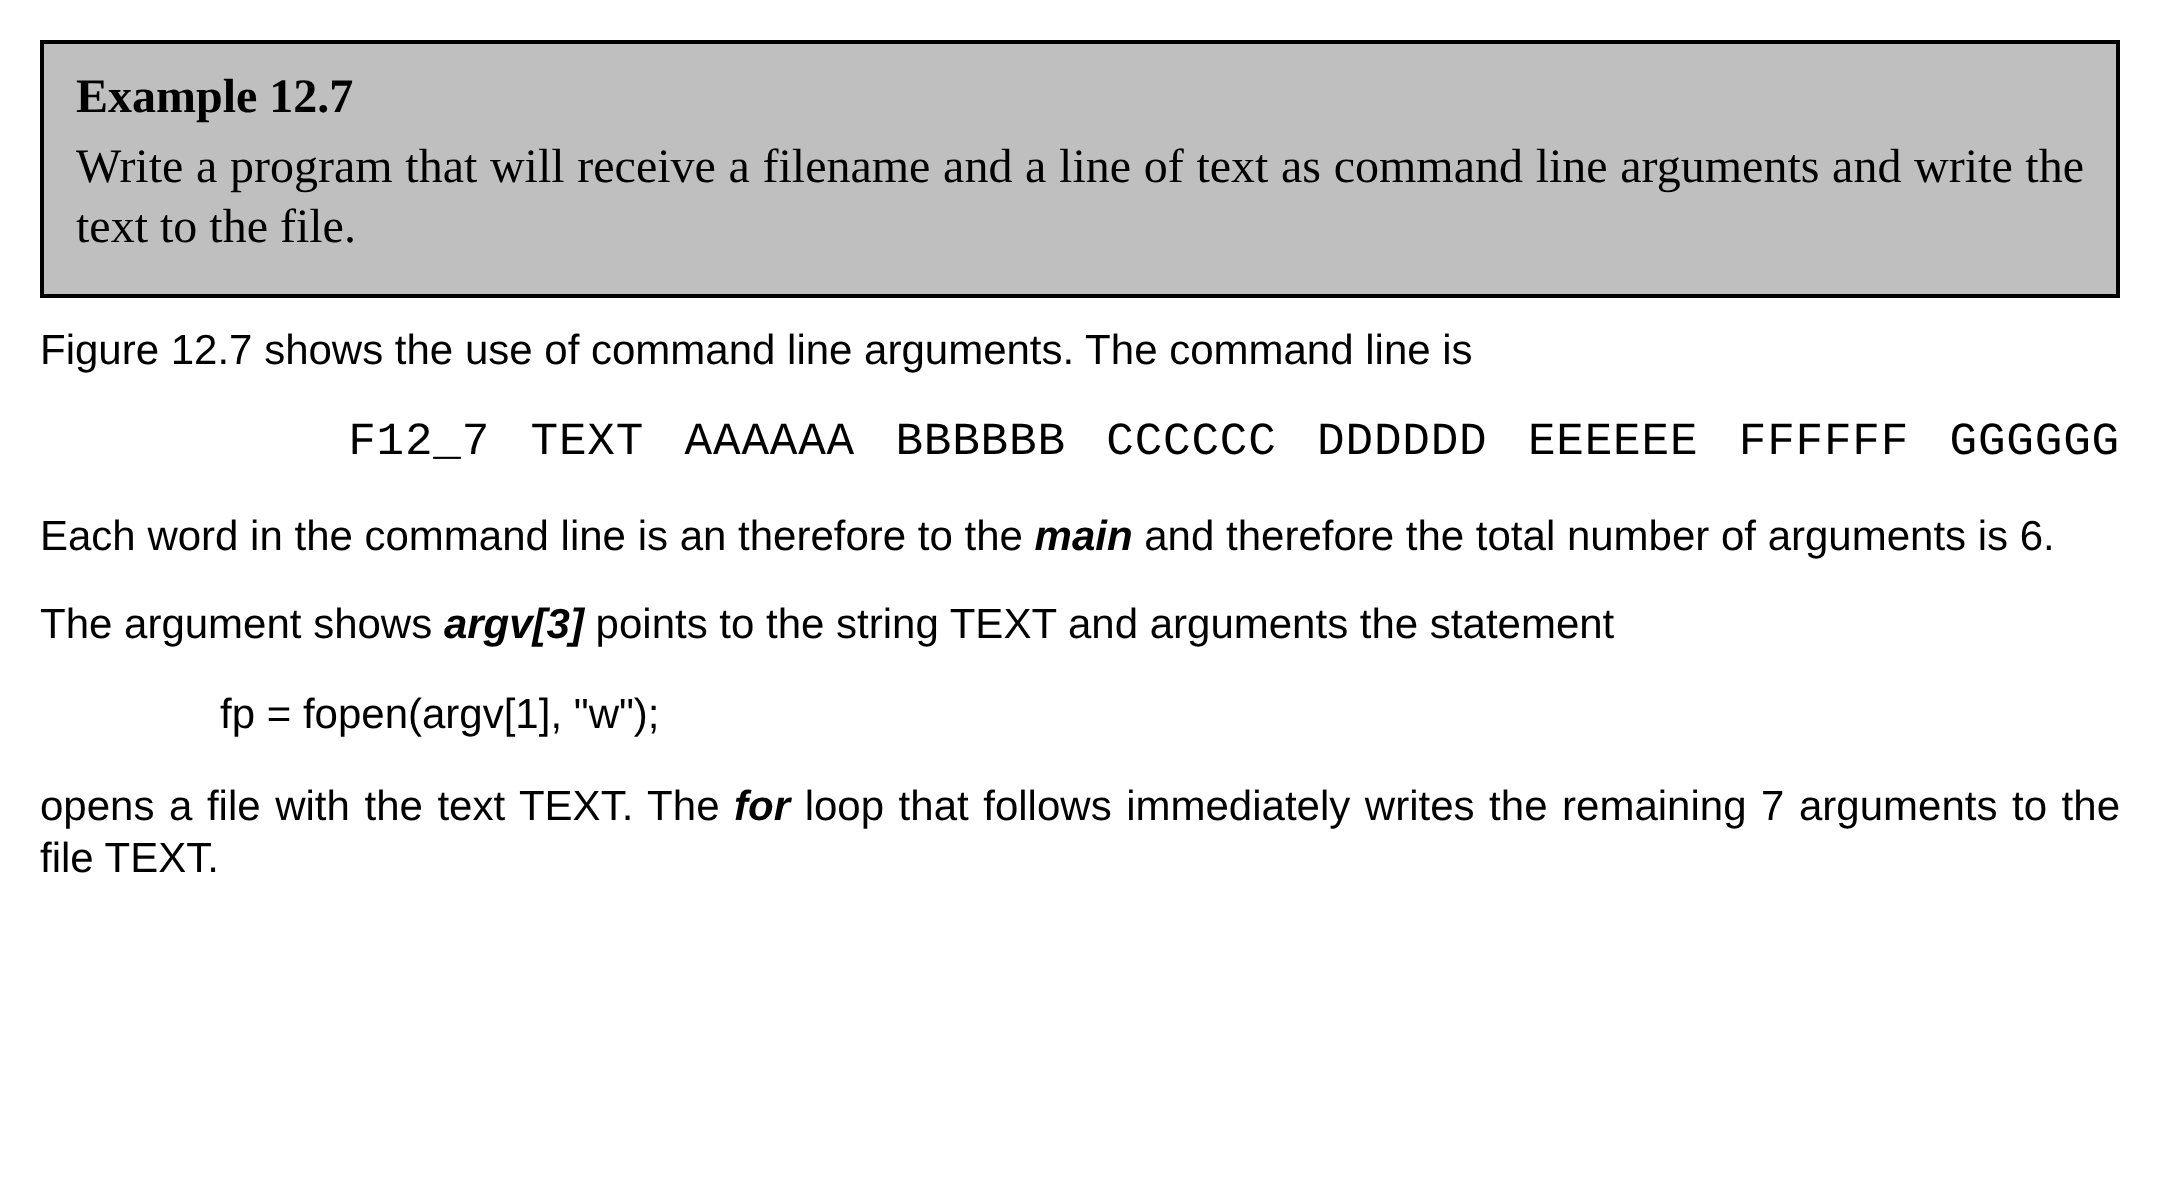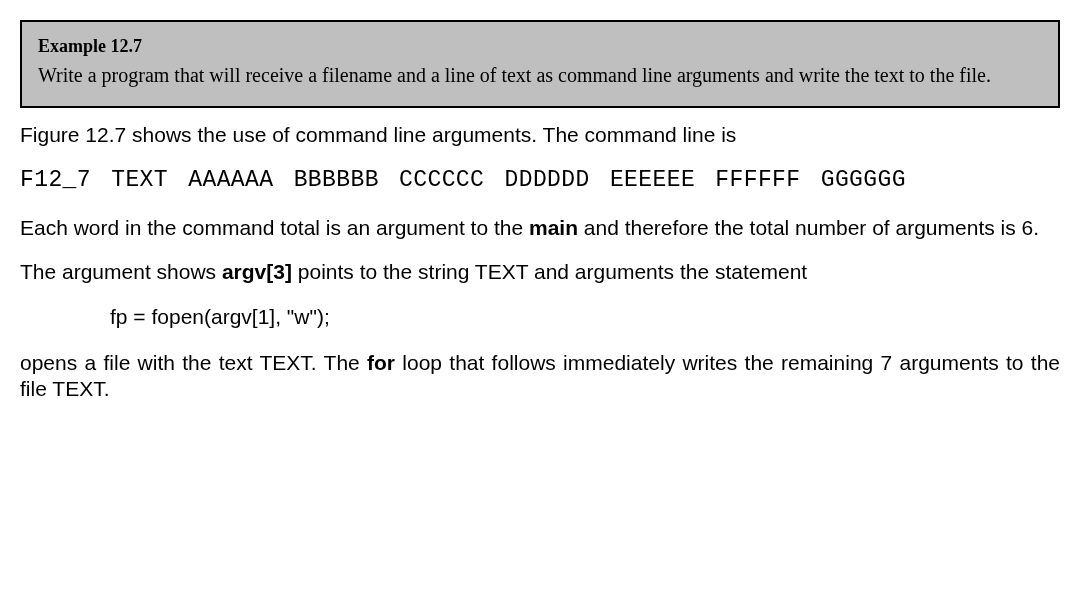--- a/index.html
+++ b/index.html
@@ -14,25 +14,25 @@
       width: 1080px;
     }
     .example-box {
       border: 2px solid #000000;
       background: #bfbfbf;
       padding: 14px 16px 18px 16px;
       margin-bottom: 14px;
     }
     .example-title {
       font-weight: bold;
-      font-size: 18px;
+      font-size: 24px;
       margin-bottom: 6px;
     }
     .example-prompt {
-      font-size: 20px;
+      font-size: 24px;
       line-height: 1.25;
       text-align: justify;
       text-justify: inter-word;
       text-align-last: left;
     }
     .body-text {
       font-family: Arial, Helvetica, sans-serif;
       font-size: 21px;
       line-height: 1.25;
     }
@@ -43,46 +43,48 @@
       text-align: justify;
       text-justify: inter-word;
       text-align-last: left;
     }
     .command-line {
       font-family: "Courier New", Courier, monospace;
       font-size: 23px;
       letter-spacing: 0.4px;
       word-spacing: 6px;
       margin-bottom: 20px;
+      text-align: right;
     }
     .code-indent {
       font-family: Arial, Helvetica, sans-serif;
       font-size: 21px;
       margin-left: 90px;
       margin-bottom: 20px;
     }
     .bold {
       font-weight: bold;
+      font-style: italic;
     }
   </style>
 </head>
 <body>
 
 <div class="example-box">
   <div class="example-title">Example 12.7</div>
   <div class="example-prompt">Write a program that will receive a filename and a line of text as command line arguments and write the text to the file.</div>
 </div>
 
 <div class="body-text">
   <div class="para">Figure 12.7 shows the use of command line arguments.  The command line is</div>
 
   <div class="command-line">F12_7 TEXT AAAAAA BBBBBB CCCCCC DDDDDD EEEEEE FFFFFF GGGGGG</div>
 
   <div class="para justify">
-    <span>Each word in the command total is an argument to the </span><span class="bold">main</span><span> and therefore the total number of arguments is 6.</span>
+    <span>Each word in the command line is an therefore to the </span><span class="bold">main</span><span> and therefore the total number of arguments is 6.</span>
   </div>
 
   <div class="para">
     <span>The argument shows </span><span class="bold">argv[3]</span><span> points to the string TEXT and arguments the statement</span>
   </div>
 
   <div class="code-indent">fp = fopen(argv[1], "w");</div>
 
   <div class="para justify">
     <span>opens a file with the text TEXT.  The </span><span class="bold">for</span><span> loop that follows immediately writes the remaining 7 arguments to the file TEXT.</span>

